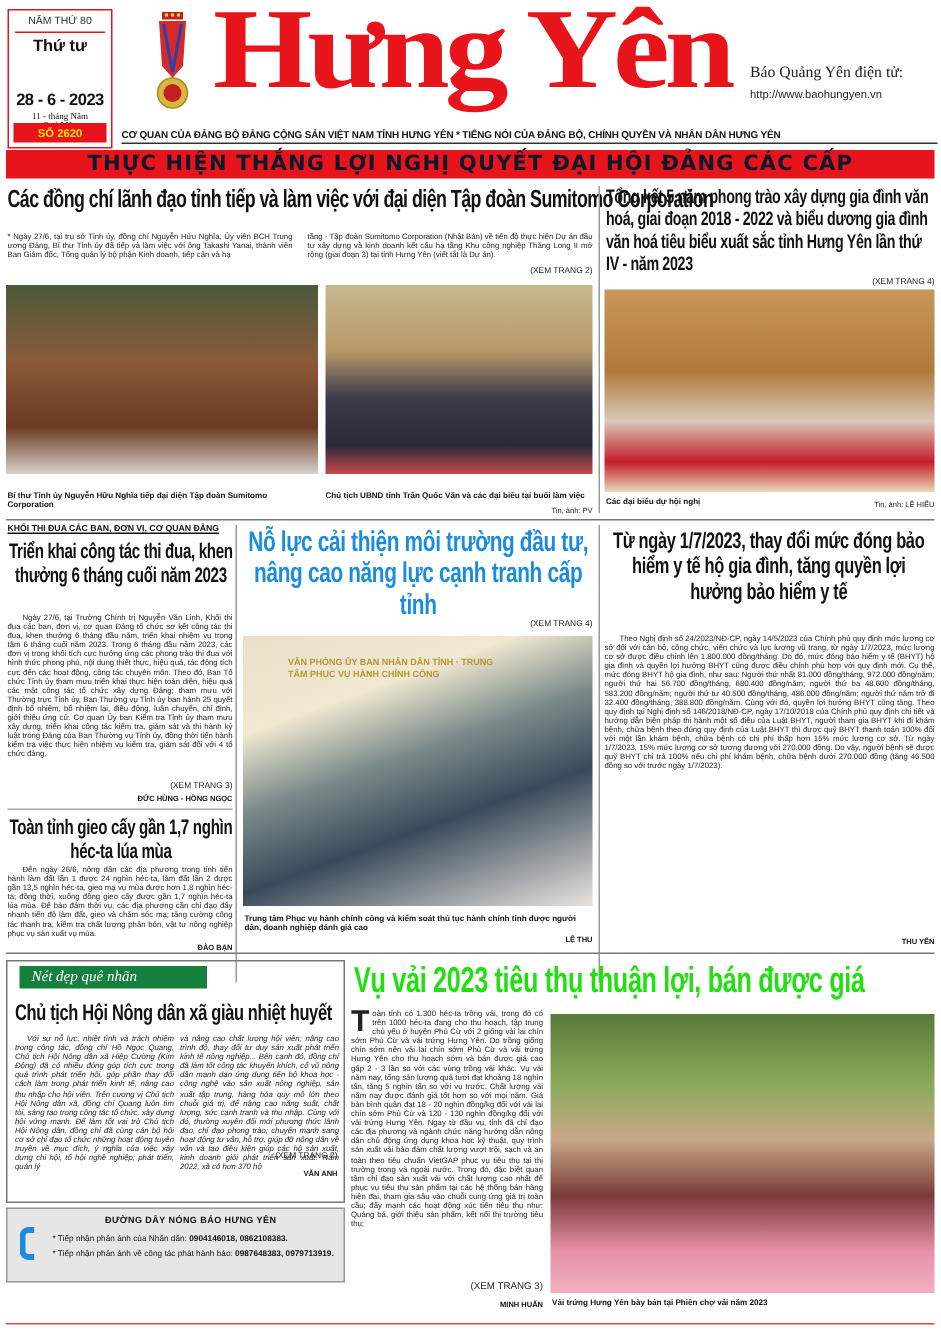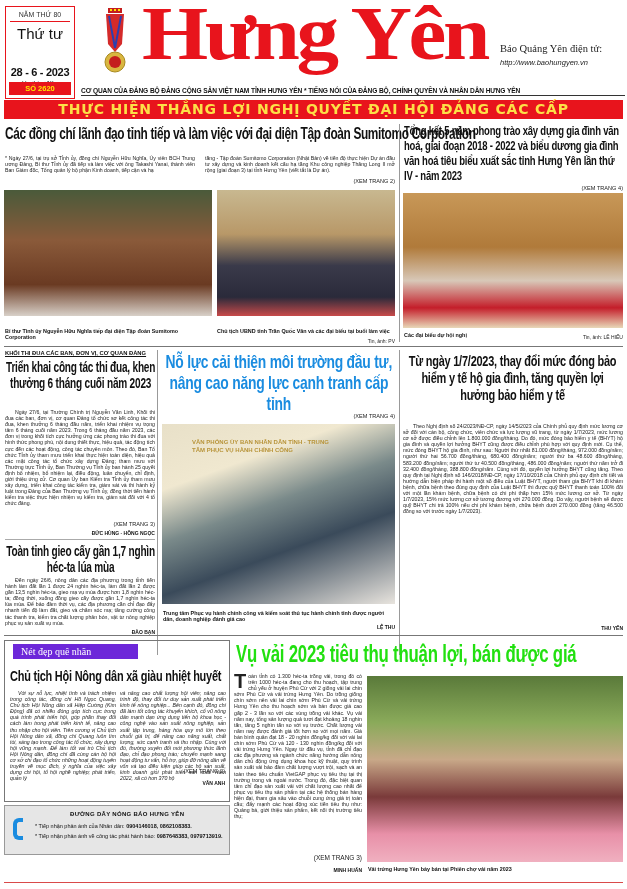--- a/index.html
+++ b/index.html
@@ -14,21 +14,21 @@
   .rule { position: absolute; height: 1px; background: #777; }
   .vrule { position: absolute; width: 1px; background: #999; }
   .headline { font-weight: bold; letter-spacing: -0.3px; transform-origin: left top; }
 </style>
 </head>
 <body>
 
 <div class="abs" style="left:5px;top:6px;width:70px;height:93px;border:1.5px solid #e8141c;text-align:center;">
   <div style="font-size:7px;padding-top:4px;color:#333;">NĂM THỨ 80</div>
   <div style="height:1px;background:#e8141c;margin:3px 4px;"></div>
-  <div style="font-size:15px;font-weight:normal;">Thứ tư</div>
+  <div style="font-size:11px;font-weight:bold;">Thứ tư</div>
   <div style="font-size:11px;font-weight:bold;letter-spacing:-0.3px;margin-top:24px;">28 - 6 - 2023</div>
   <div class="serif" style="font-size:6px;margin-top:2px;">11 - tháng Năm</div>
   <div class="serif" style="font-size:6px;">Quý Mão</div>
   <div style="position:absolute;left:3px;right:3px;bottom:3px;background:#e8141c;color:#ffe600;font-size:7.5px;font-weight:bold;padding:2px 0;">SỐ 2620</div>
 </div>
 
 <div class="abs" style="left:100px;top:8px;width:30px;height:66px;">
   <svg width="30" height="66" viewBox="0 0 30 66">
     <rect x="8" y="0" width="14" height="5" fill="#c41e1e"></rect>
     <rect x="10" y="1" width="2" height="2" fill="#ffe600"></rect>
@@ -38,26 +38,26 @@
     <line x1="9" y1="8" x2="15" y2="40" stroke="#2a3fb0" stroke-width="2"></line>
     <line x1="21" y1="8" x2="15" y2="40" stroke="#2a3fb0" stroke-width="2"></line>
     <circle cx="15" cy="54" r="10" fill="#d9b640" stroke="#a88a20"></circle>
     <circle cx="15" cy="54" r="6" fill="#c41e1e"></circle>
   </svg>
 </div>
 
 <div class="abs serif" style="left:142px;top:-10px;font-size:76px;font-weight:bold;color:#e8141c;letter-spacing:-3px;transform:scaleX(1.12);transform-origin:left top;white-space:nowrap;">Hưng Yên</div>
 
 <div class="abs serif" style="left:500px;top:43px;font-size:10.5px;color:#222;">Báo Quảng Yên điện tử:</div>
-<div class="abs" style="left:500px;top:58px;font-size:7.5px;font-style:italic;color:#222;">http://www.baohungyen.vn</div>
+<div class="abs" style="left:500px;top:58px;font-size:7.5px;color:#222;">http://www.baohungyen.vn</div>
 
 <div class="abs" style="left:81px;top:87px;width:544px;font-size:6.6px;font-weight:bold;white-space:nowrap;letter-spacing:-0.1px;border-bottom:1px solid #333;padding-bottom:1px;">CƠ QUAN CỦA ĐẢNG BỘ ĐẢNG CỘNG SẢN VIỆT NAM TỈNH HƯNG YÊN * TIẾNG NÓI CỦA ĐẢNG BỘ, CHÍNH QUYỀN VÀ NHÂN DÂN HƯNG YÊN</div>
 
 <div class="abs" style="left:4px;top:100px;width:619px;height:19px;background:#e8141c;text-align:center;">
-  <span style="color:#fde047;font-size:14px;font-weight:bold;line-height:19px;letter-spacing:0.8px;font-family:'DejaVu Sans',sans-serif;">THỰC HIỆN THẮNG LỢI NGHỊ QUYẾT ĐẠI HỘI ĐẢNG CÁC CẤP</span>
+  <span style="color:#0f172a;font-size:14px;font-weight:bold;line-height:19px;letter-spacing:0.8px;font-family:'DejaVu Sans',sans-serif;">THỰC HIỆN THẮNG LỢI NGHỊ QUYẾT ĐẠI HỘI ĐẢNG CÁC CẤP</span>
 </div>
 
 <div class="abs headline" style="left:5px;top:124px;font-size:16.5px;white-space:nowrap;transform:scaleX(0.72);letter-spacing:-0.5px;">Các đồng chí lãnh đạo tỉnh tiếp và làm việc với đại diện Tập đoàn Sumitomo Corporation</div>
 <div class="abs body-text" style="left:5px;top:155px;width:190px;">* Ngày 27/6, tại trụ sở Tỉnh ủy, đồng chí Nguyễn Hữu Nghĩa, Ủy viên BCH Trung ương Đảng, Bí thư Tỉnh ủy đã tiếp và làm việc với ông Takashi Yanai, thành viên Ban Giám đốc, Tổng quản lý bộ phận Kinh doanh, tiếp cận và hạ</div>
 <div class="abs body-text" style="left:205px;top:155px;width:190px;">tầng - Tập đoàn Sumitomo Corporation (Nhật Bản) về tiến độ thực hiện Dự án đầu tư xây dựng và kinh doanh kết cấu hạ tầng Khu công nghiệp Thăng Long II mở rộng (giai đoạn 3) tại tỉnh Hưng Yên (viết tắt là Dự án).</div>
 <div class="abs see" style="left:300px;top:178px;width:95px;">(XEM TRANG 2)</div>
 
 <div class="abs photo" style="left:4px;top:190px;width:208px;height:126px;background:linear-gradient(180deg,#4a5a3a 0%,#8a5a3a 40%,#6a3a22 75%,#d8d0c8 100%);"></div>
 <div class="abs photo" style="left:217px;top:190px;width:178px;height:126px;background:linear-gradient(180deg,#c8b890 0%,#b89868 35%,#3a3a4a 60%,#2a2a3a 85%,#c84a4a 100%);"></div>
 <div class="abs caption" style="left:5px;top:328px;width:205px;">Bí thư Tỉnh ủy Nguyễn Hữu Nghĩa tiếp đại diện Tập đoàn Sumitomo Corporation</div>
@@ -98,21 +98,21 @@
 
 <div class="vrule" style="left:399px;top:350px;height:305px;"></div>
 
 <div class="abs headline" style="left:403px;top:352px;width:300px;font-size:15px;line-height:17px;text-align:center;transform:scaleX(0.73);">Từ ngày 1/7/2023, thay đổi mức đóng bảo hiểm y tế hộ gia đình, tăng quyền lợi hưởng bảo hiểm y tế</div>
 <div class="abs body-text" style="left:403px;top:423px;width:220px;text-indent:10px;">Theo Nghị định số 24/2023/NĐ-CP, ngày 14/5/2023 của Chính phủ quy định mức lương cơ sở đối với cán bộ, công chức, viên chức và lực lượng vũ trang, từ ngày 1/7/2023, mức lương cơ sở được điều chỉnh lên 1.800.000 đồng/tháng. Do đó, mức đóng bảo hiểm y tế (BHYT) hộ gia đình và quyền lợi hưởng BHYT cũng được điều chỉnh phù hợp với quy định mới. Cụ thể, mức đóng BHYT hộ gia đình, như sau: Người thứ nhất 81.000 đồng/tháng, 972.000 đồng/năm; người thứ hai 56.700 đồng/tháng, 680.400 đồng/năm; người thứ ba 48.600 đồng/tháng, 583.200 đồng/năm; người thứ tư 40.500 đồng/tháng, 486.000 đồng/năm; người thứ năm trở đi 32.400 đồng/tháng, 388.800 đồng/năm. Cùng với đó, quyền lợi hưởng BHYT cũng tăng. Theo quy định tại Nghị định số 146/2018/NĐ-CP, ngày 17/10/2018 của Chính phủ quy định chi tiết và hướng dẫn biện pháp thi hành một số điều của Luật BHYT, người tham gia BHYT khi đi khám bệnh, chữa bệnh theo đúng quy định của Luật BHYT thì được quỹ BHYT thanh toán 100% đối với một lần khám bệnh, chữa bệnh có chi phí thấp hơn 15% mức lương cơ sở. Từ ngày 1/7/2023, 15% mức lương cơ sở tương đương với 270.000 đồng. Do vậy, người bệnh sẽ được quỹ BHYT chi trả 100% nếu chi phí khám bệnh, chữa bệnh dưới 270.000 đồng (tăng 46.500 đồng so với trước ngày 1/7/2023).</div>
 <div class="abs" style="left:540px;top:625px;width:83px;text-align:right;font-size:5px;font-weight:bold;">THU YẾN</div>
 
 <div class="rule" style="left:4px;top:635px;width:619px;"></div>
 
 <div class="abs" style="left:4px;top:640px;width:226px;height:162px;border:1px solid #777;"></div>
-<div class="abs serif" style="left:13px;top:644px;width:125px;height:15px;background:#6d28d9;color:#fff;font-size:10px;line-height:15px;padding-left:8px;">
+<div class="abs serif" style="left:13px;top:644px;width:125px;height:15px;background:#15803d;color:#fff;font-style:italic;font-size:10px;line-height:15px;padding-left:8px;">
   <span>Nét đẹp quê nhãn</span>
 </div>
 <div class="abs headline" style="left:10px;top:667px;font-size:15px;white-space:nowrap;transform:scaleX(0.73);">Chủ tịch Hội Nông dân xã giàu nhiệt huyết</div>
 <div class="abs body-text" style="left:10px;top:690px;width:106px;font-style:italic;text-indent:8px;">Với sự nỗ lực, nhiệt tình và trách nhiệm trong công tác, đồng chí Hồ Ngọc Quang, Chủ tịch Hội Nông dân xã Hiệp Cường (Kim Động) đã có nhiều đóng góp tích cực trong quá trình phát triển hội, góp phần thay đổi cách làm trong phát triển kinh tế, nâng cao thu nhập cho hội viên. Trên cương vị Chủ tịch Hội Nông dân xã, đồng chí Quang luôn tìm tòi, sáng tạo trong công tác tổ chức, xây dựng hội vững mạnh. Để làm tốt vai trò Chủ tịch Hội Nông dân, đồng chí đã cùng cán bộ hội cơ sở chỉ đạo tổ chức những hoạt động tuyên truyền về mục đích, ý nghĩa của việc xây dựng chi hội, tổ hội nghề nghiệp; phát triển, quản lý</div>
 <div class="abs body-text" style="left:120px;top:690px;width:106px;font-style:italic;">và nâng cao chất lượng hội viên; nâng cao trình độ, thay đổi tư duy sản xuất phát triển kinh tế nông nghiệp... Bên cạnh đó, đồng chí đã làm tốt công tác khuyến khích, cổ vũ nông dân mạnh dạn ứng dụng tiến bộ khoa học - công nghệ vào sản xuất nông nghiệp, sản xuất tập trung, hàng hóa quy mô lớn theo chuỗi giá trị, để nâng cao năng suất, chất lượng, sức cạnh tranh và thu nhập. Cùng với đó, thường xuyên đổi mới phương thức lãnh đạo, chỉ đạo phong trào; chuyển mạnh sang hoạt động tư vấn, hỗ trợ, giúp đỡ nông dân về vốn và tạo điều kiện giúp các hộ sản xuất, kinh doanh giỏi phát triển sản xuất. Năm 2022, xã có hơn 370 hộ</div>
 <div class="abs see" style="left:130px;top:768px;width:95px;">(XEM TRANG 2)</div>
 <div class="abs" style="left:150px;top:780px;width:75px;text-align:right;font-size:5px;font-weight:bold;">VĂN ANH</div>
 
 <div class="abs" style="left:4px;top:805px;width:226px;height:50px;background:#e6e6e6;border:1px solid #999;">
   <div style="position:absolute;left:8px;top:12px;width:10px;height:22px;border:4px solid #1a8ce0;border-right:none;border-radius:6px 0 0 6px;"></div>

